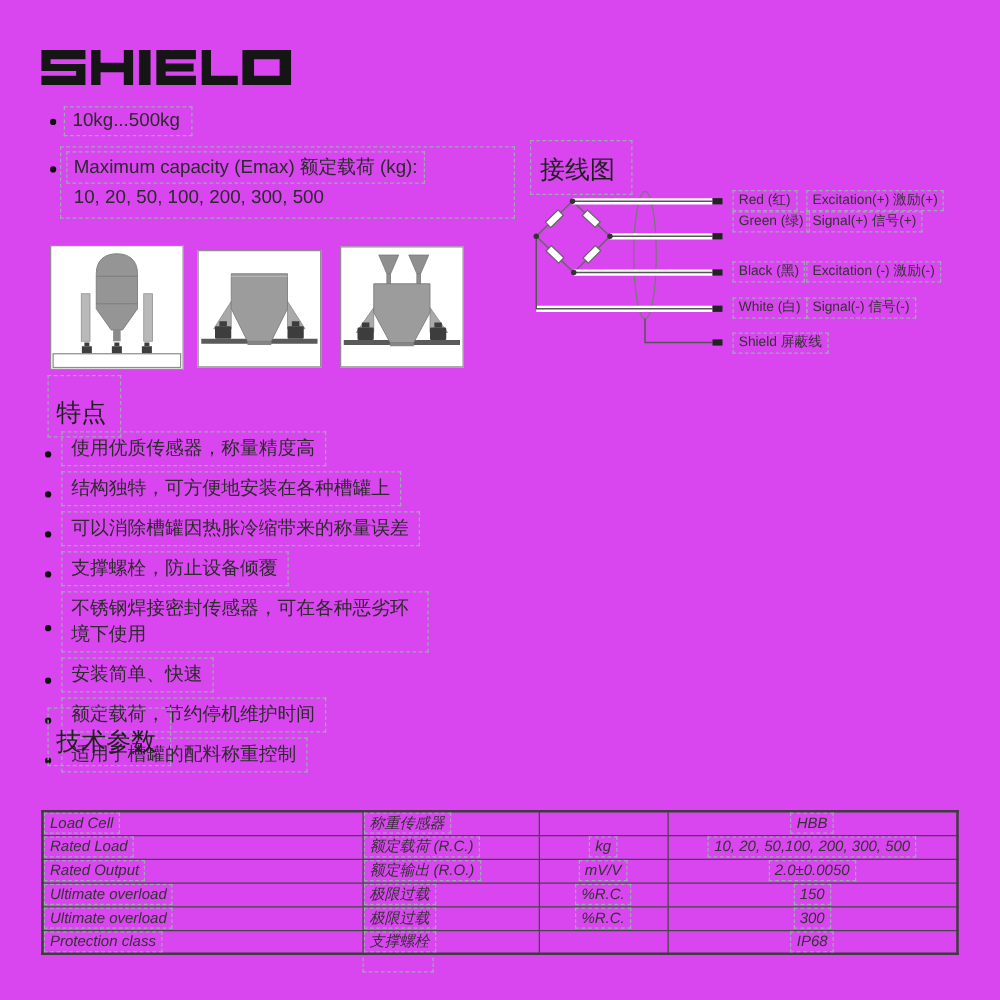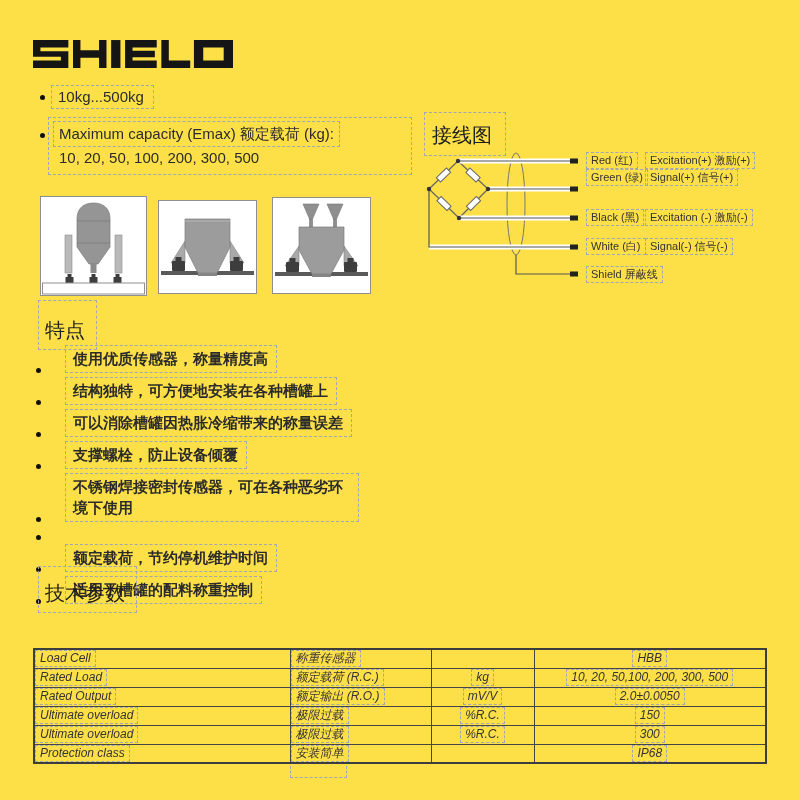--- a/index.html
+++ b/index.html
@@ -4,21 +4,21 @@
 <style>
   :root{
     --dash:#a0a7b4;
     --ink:#2b2b2b;
     --line:#666;
     --tbl:#454545;
   }
   *{margin:0;padding:0;box-sizing:border-box;}
   html,body{background:#fff;}
   .page{
-    position:relative;width:800px;height:800px;background:#fde047;overflow:hidden;
+    position:relative;width:800px;height:800px;background:#d946ef;overflow:hidden;
     font-family:"Liberation Sans",sans-serif;color:var(--ink);
   }
   .sr{position:absolute;width:1px;height:1px;overflow:hidden;clip:rect(0 0 0 0);}
   .dashed{border:1px dashed var(--dash);}
   
   .logo{position:absolute;left:33px;top:40px;}
   
   .dot{width:5px;height:5px;border-radius:50%;background:#101010;}
   .b-dot1{position:absolute;left:40px;top:95px;}
   .b-dot2{position:absolute;left:40px;top:133px;}
@@ -38,21 +38,21 @@
   .t-spec{left:38px;top:566px;padding:13px 11px 5px 6px;}
   
   .wsvg{position:absolute;left:420px;top:145px;}
   .wlabel{position:absolute;font-size:11px;line-height:13px;white-space:nowrap;color:#333;
           border:1px dashed var(--dash);padding:1px 4px;}
   .wc1{left:586px;}
   .wc2{left:645px;}
   .wr1{top:152px;} .wr2{top:169px;} .wr3{top:209px;} .wr4{top:238px;} .wr5{top:266px;}
   
   .features{position:absolute;left:36px;top:345px;width:410px;}
-  .feat-item{display:flex;gap:24px;margin-bottom:4px;align-items:flex-end;font-weight:bold;}
+  .feat-item{display:flex;gap:8px;margin-bottom:4px;align-items:center;}
   .feat-item .dot{margin-top:9px;flex:none;}
   .ftext{border:1px dashed var(--dash);padding:2px 8px 3px 7px;font-size:15px;line-height:21px;
          color:var(--ink);max-width:294px;}
   
   table.spec{position:absolute;left:33px;top:648px;width:732px;border-collapse:collapse;
              table-layout:fixed;border:2px solid #3d3d3d;font-style:italic;}
   table.spec td{border:1px solid var(--tbl);height:19px;font-size:12px;color:#333;
                 padding:0;vertical-align:middle;overflow:hidden;white-space:nowrap;}
   td.l{text-align:left;padding-left:3px;}
   td.c{text-align:center;}
@@ -223,20 +223,21 @@
     <div class="feat-item">
       <span class="dot"></span>
       <span class="ftext">支撑螺栓，防止设备倾覆</span>
     </div>
     <div class="feat-item">
       <span class="dot"></span>
       <span class="ftext">不锈钢焊接密封传感器，可在各种恶劣环境下使用</span>
     </div>
     <div class="feat-item">
       <span class="dot"></span>
+      <span class="ftext">安装简单、快速</span>
     </div>
     <div class="feat-item">
       <span class="dot"></span>
       <span class="ftext">额定载荷，节约停机维护时间</span>
     </div>
     <div class="feat-item">
       <span class="dot"></span>
       <span class="ftext">适用于槽罐的配料称重控制</span>
     </div>
   </div>
@@ -276,21 +277,21 @@
         <td class="c"><span class="cd">150</span></td>
       </tr>
       <tr>
         <td class="l"><span class="cd">Ultimate overload</span></td>
         <td class="l"><span class="cd">极限过载</span></td>
         <td class="c"><span class="cd">%R.C.</span></td>
         <td class="c"><span class="cd">300</span></td>
       </tr>
       <tr>
         <td class="l"><span class="cd">Protection class</span></td>
-        <td class="l"><span class="cd">安装简单</span></td>
+        <td class="l"><span class="cd">支撑螺栓</span></td>
         <td class="c"></td>
         <td class="c"><span class="cd">IP68</span></td>
       </tr>
     </tbody>
   </table>
 
   <div class="stray-bottom"></div>
 
 </div>
 

